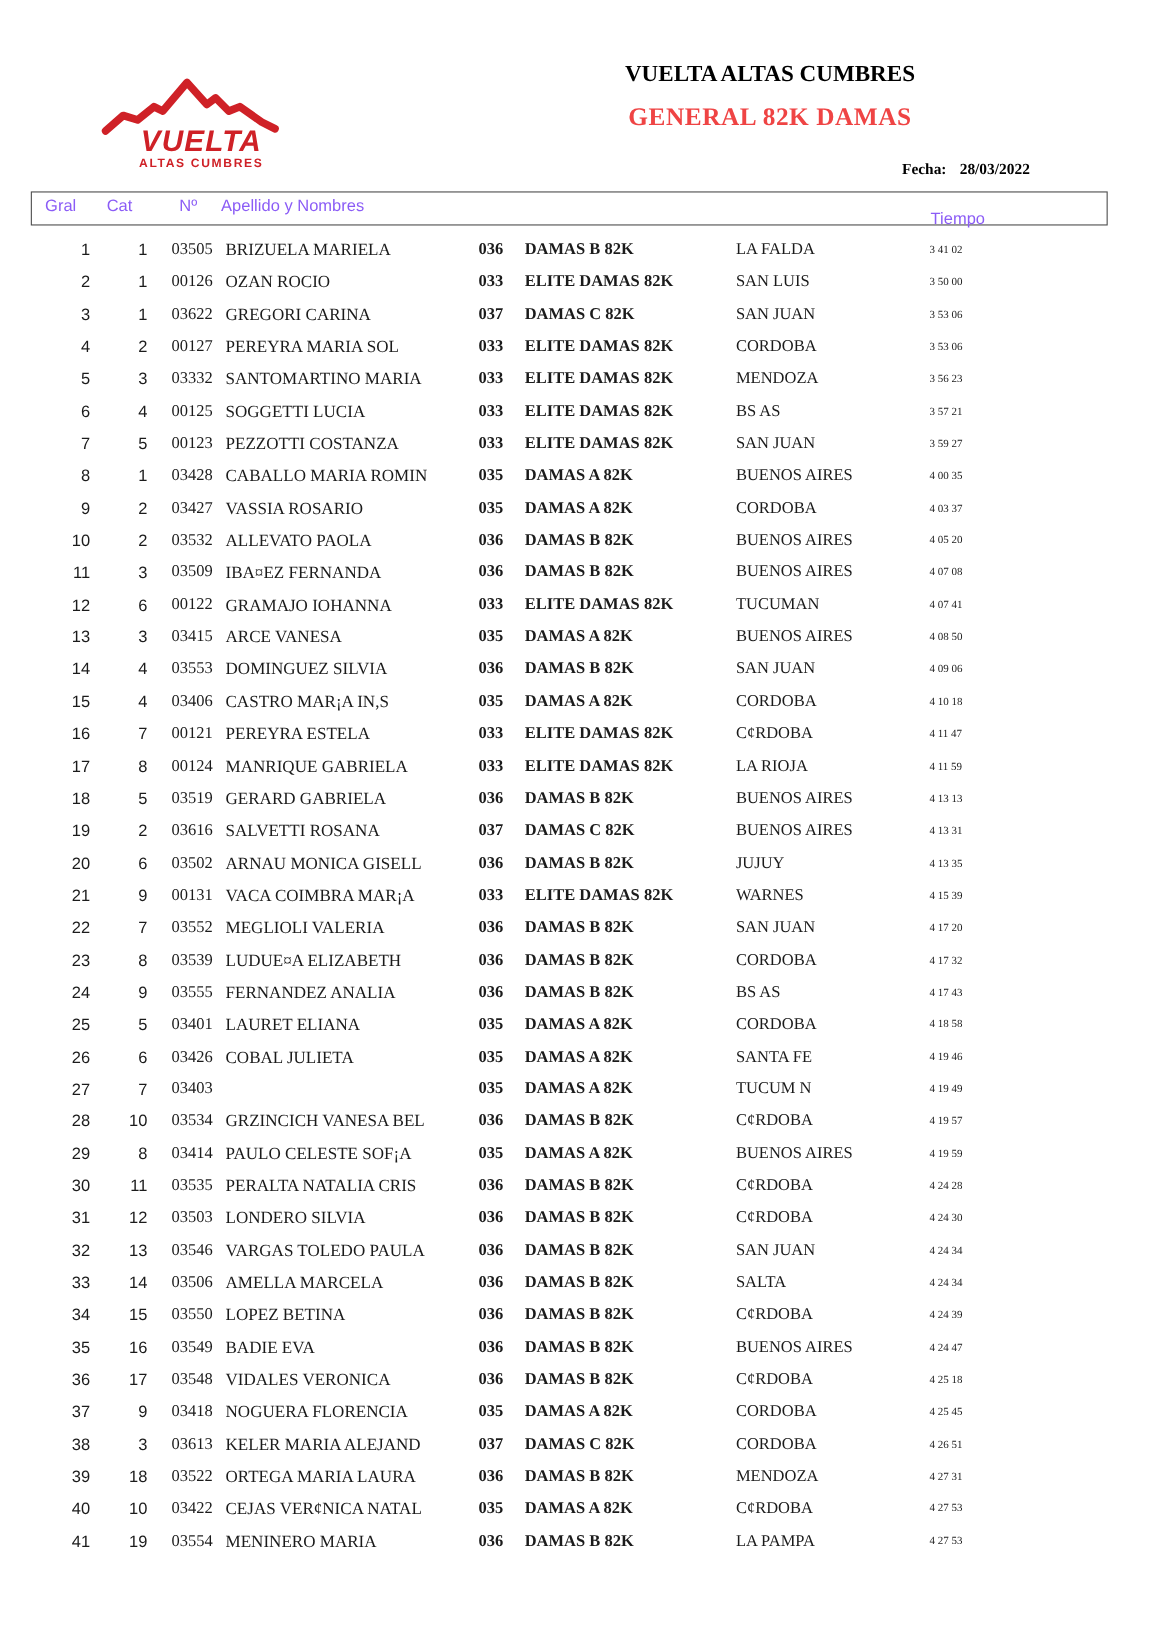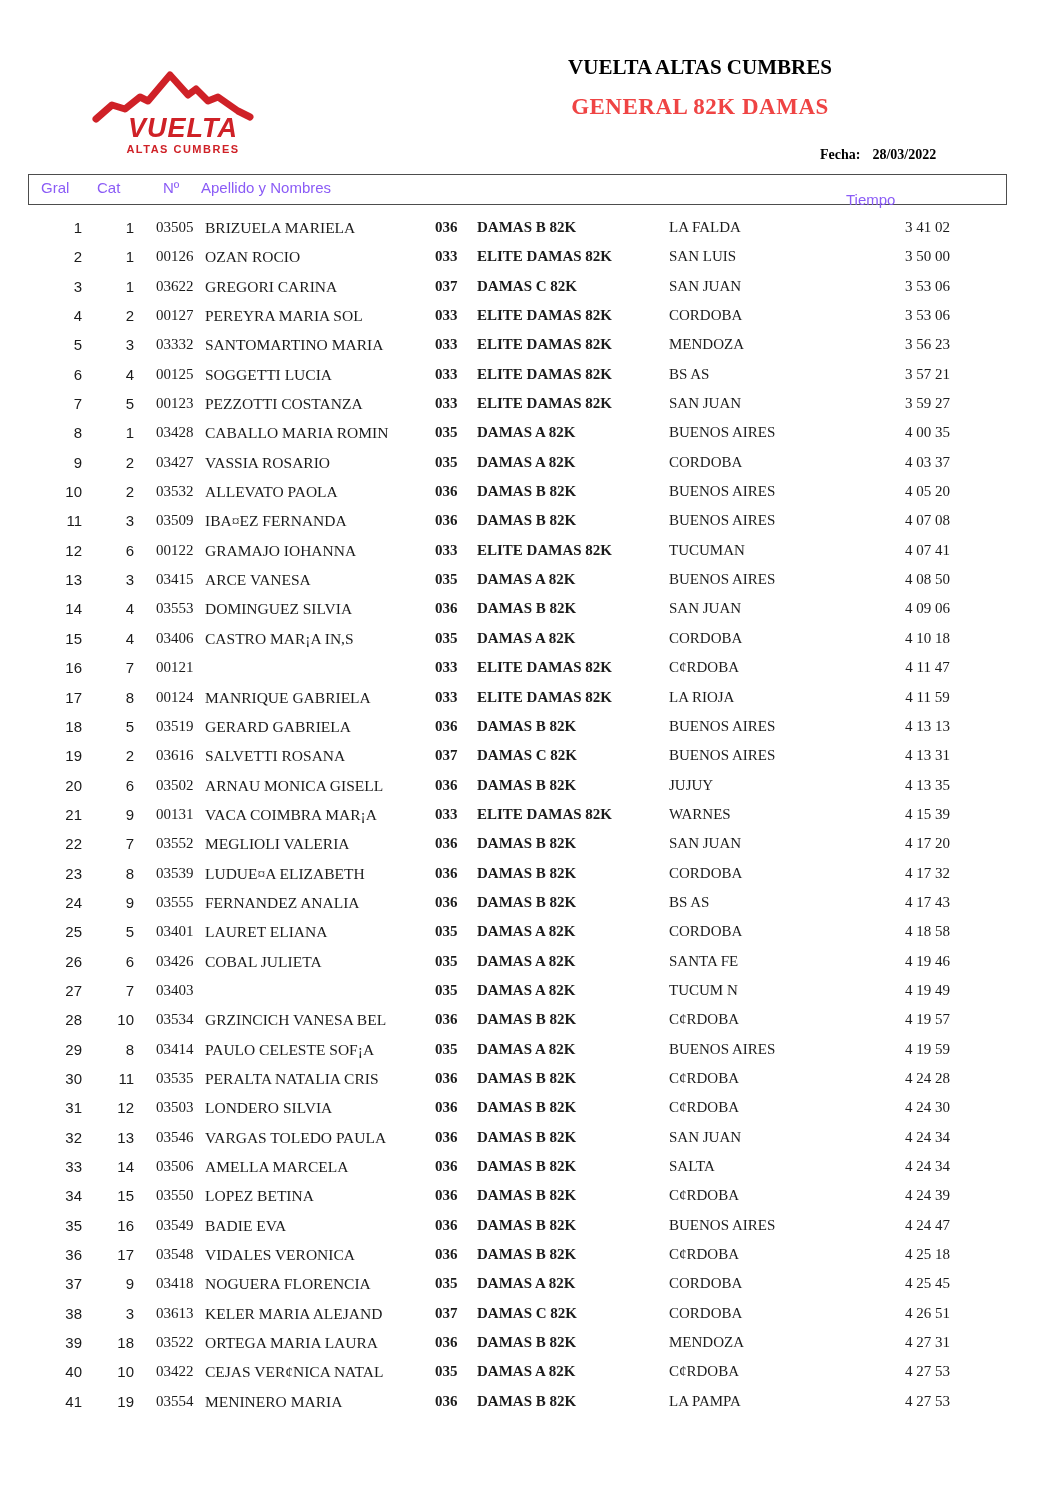--- a/index.html
+++ b/index.html
@@ -55,21 +55,21 @@
   .row span{position:absolute;top:0;height:29.35px;}
   .c-gral{left:30px;width:52px;text-align:right;
           font-family:"Liberation Sans", sans-serif;font-size:15px;}
   .c-cat {left:92px;width:42px;text-align:right;
           font-family:"Liberation Sans", sans-serif;font-size:15px;}
   .c-num {left:156px;width:46px;font-size:15px;}
   .c-name{left:205px;width:226px;font-size:15.5px;overflow:hidden;}
   .c-code{left:435px;width:36px;font-weight:bold;font-size:15px;}
   .c-catname{left:477px;width:185px;font-weight:bold;font-size:15px;overflow:hidden;}
   .c-city{left:669px;width:172px;font-size:15px;overflow:hidden;}
-  .c-time{left:880px;width:95px;font-size:15px;text-align:center;}
+  .c-time{left:845px;width:95px;font-size:10px;}
 </style>
 </head>
 <body>
 
 <div class="logo">
   <span>
     <svg width="175" height="56" viewBox="0 0 175 56">
       <polyline points="4,52 20,38 33,42 48,30 56,34 78,8 96,28 104,22 116,34 126,30 146,44 158,50" fill="none" stroke="#cf2127" stroke-width="7" stroke-linejoin="round" stroke-linecap="round"></polyline>
     </svg>
   </span>
@@ -240,20 +240,21 @@
       <span class="c-name">CASTRO MAR¡A IN,S</span>
       <span class="c-code">035</span>
       <span class="c-catname">DAMAS A 82K</span>
       <span class="c-city">CORDOBA</span>
       <span class="c-time">4 10 18</span>
     </div>
     <div class="row">
       <span class="c-gral">16</span>
       <span class="c-cat">7</span>
       <span class="c-num">00121</span>
+      <span class="c-name">PEREYRA ESTELA</span>
       <span class="c-code">033</span>
       <span class="c-catname">ELITE DAMAS 82K</span>
       <span class="c-city">C¢RDOBA</span>
       <span class="c-time">4 11 47</span>
     </div>
     <div class="row">
       <span class="c-gral">17</span>
       <span class="c-cat">8</span>
       <span class="c-num">00124</span>
       <span class="c-name">MANRIQUE GABRIELA</span>

